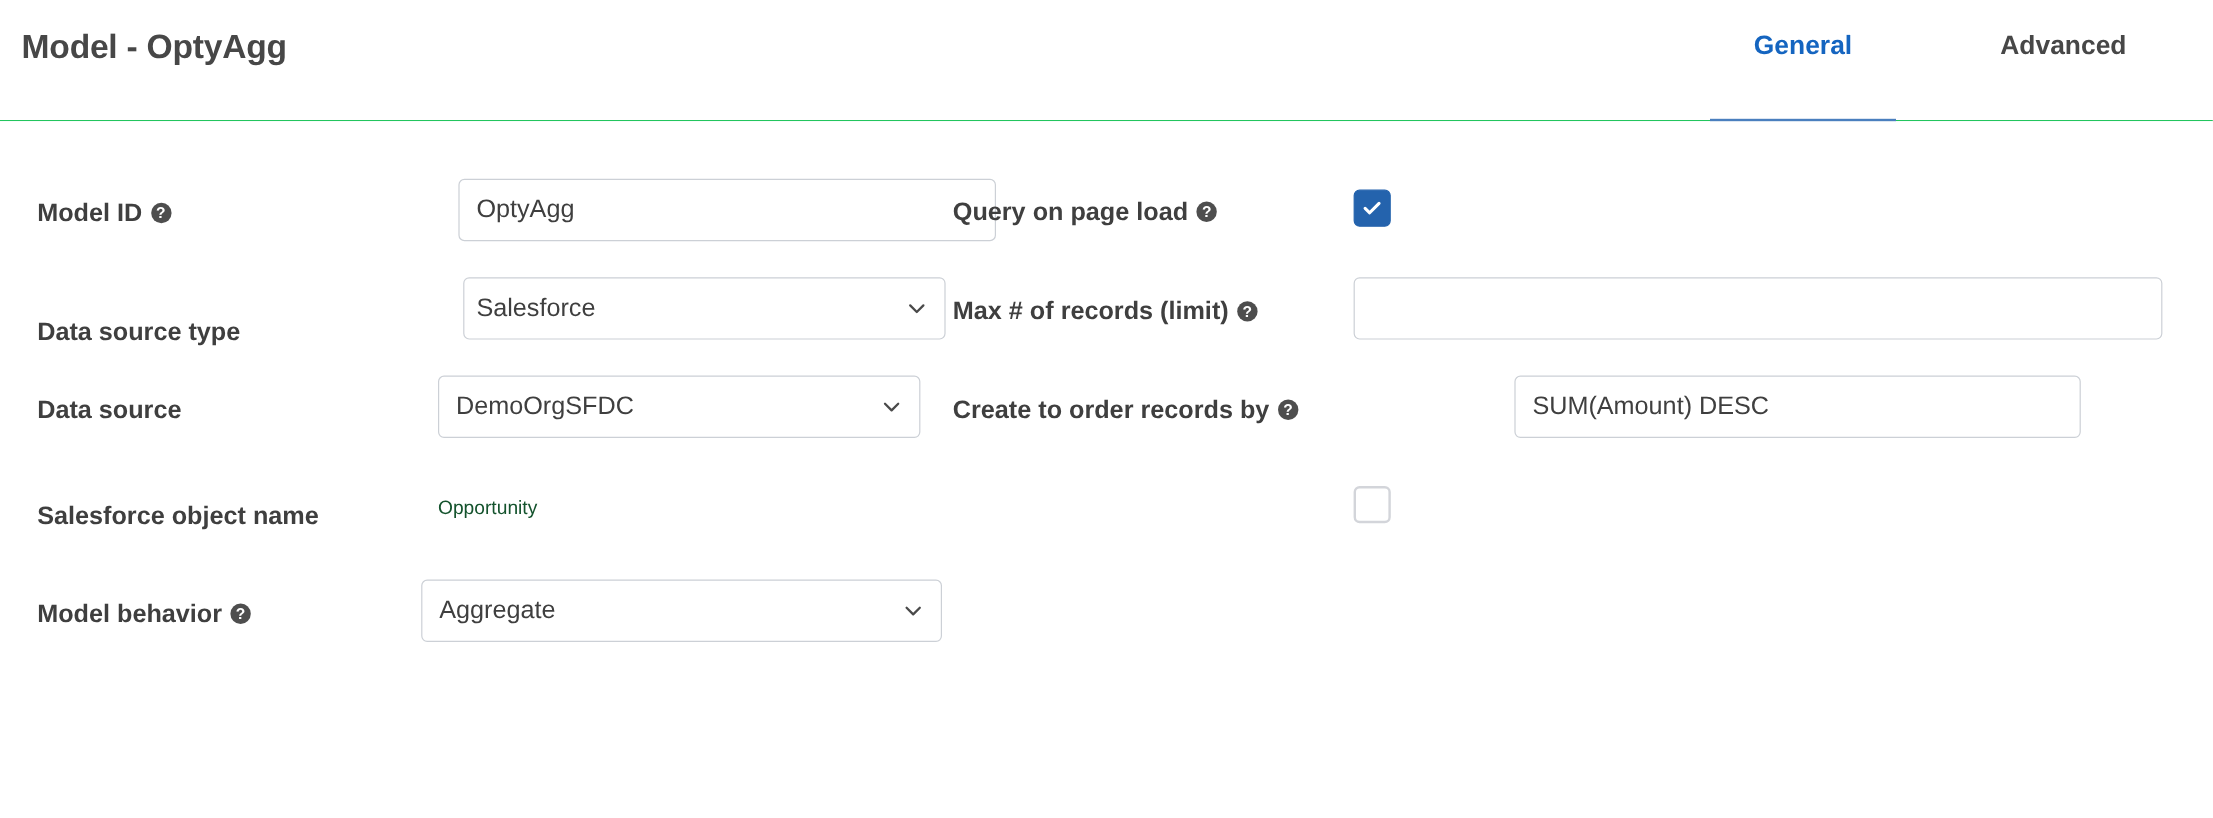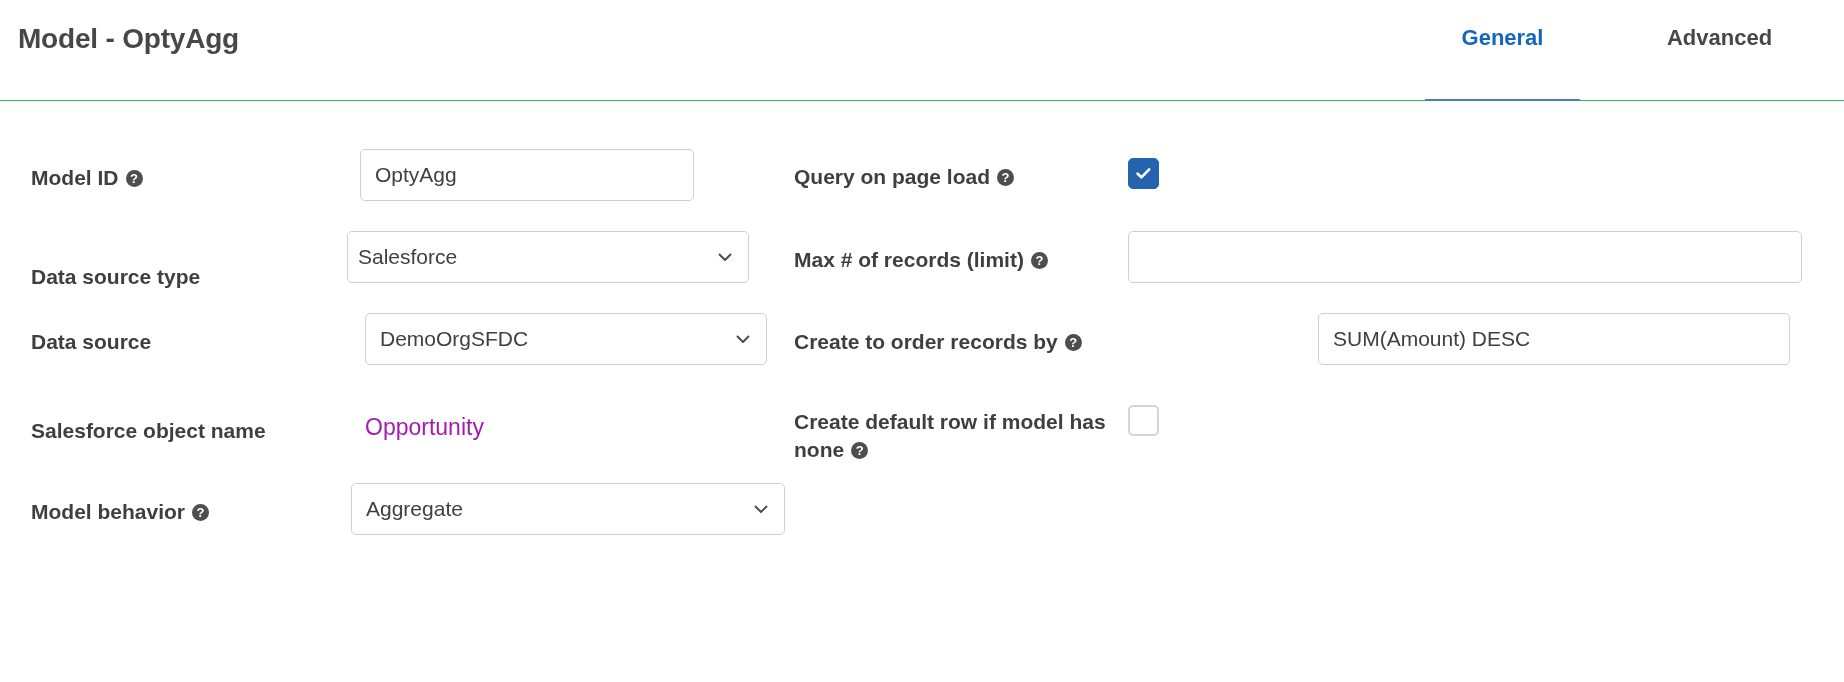--- a/index.html
+++ b/index.html
@@ -129,22 +129,22 @@
     height: 22px;
     flex: 0 0 22px;
     display: flex;
     align-items: center;
     justify-content: center;
   }
   .chevron svg { display: block; }
 
   .static-value {
     position: absolute;
-    font-size: 23px;
-    color: #a21caf;
+    font-size: 16px;
+    color: #14532d;
     line-height: 1;
   }
 
   
   .checkbox {
     position: absolute;
     width: 31px;
     height: 31px;
     border-radius: 5px;
     cursor: pointer;
@@ -176,28 +176,28 @@
       <span>Advanced</span>
     </div>
   </div>
 </div>
 
 <div class="form-area">
 
   <div class="label-wrap" style="left:31px; top:63px;">
     <span class="label">Model ID</span><span class="help-icon">?</span>
   </div>
-  <div class="field" style="left:360px; top:48px; width:334px;">
+  <div class="field" style="left:382px; top:48px; width:448px;">
     <span class="value" placeholder="">OptyAgg</span>
   </div>
 
   <div class="label-wrap" style="left:31px; top:162px;">
     <span class="label">Data source type</span>
   </div>
-  <div class="field select" style="left:347px; top:130px; width:402px;padding-left:10px;">
+  <div class="field select" style="left:386px; top:130px; width:402px;padding-left:10px;">
     <span class="value">Salesforce</span>
     <span class="chevron">
       <svg width="20" height="20" viewBox="0 0 20 20" fill="none">
           <path d="M4.5 7.5L10 13L15.5 7.5" stroke="#4a4a4a" stroke-width="1.9" stroke-linecap="round" stroke-linejoin="round"></path>
         </svg>
     </span>
   </div>
 
   <div class="label-wrap" style="left:31px; top:227px;">
     <span class="label">Data source</span>
@@ -240,22 +240,19 @@
   <div class="label-wrap" style="left:794px; top:145px;">
     <span class="label">Max # of records (limit)</span><span class="help-icon">?</span>
   </div>
   <div class="field" style="left:1128px; top:130px; width:674px;">
     <span class="value" placeholder=""></span>
   </div>
 
   <div class="label-wrap" style="left:794px; top:227px;">
     <span class="label">Create to order records by</span><span class="help-icon">?</span>
   </div>
-  <div class="field" style="left:1318px; top:212px; width:472px;">
+  <div class="field" style="left:1262px; top:212px; width:472px;">
     <span class="value" placeholder="">SUM(Amount) DESC</span>
   </div>
 
-  <div class="label-wrap" style="left:794px; top:307px; width:320px;">
-    <span class="label">Create default row if model has none</span><span class="help-icon">?</span>
-  </div>
   <div class="checkbox unchecked" style="left:1128px; top:304px;"></div>
 
 </div>
 
 </body></html>

